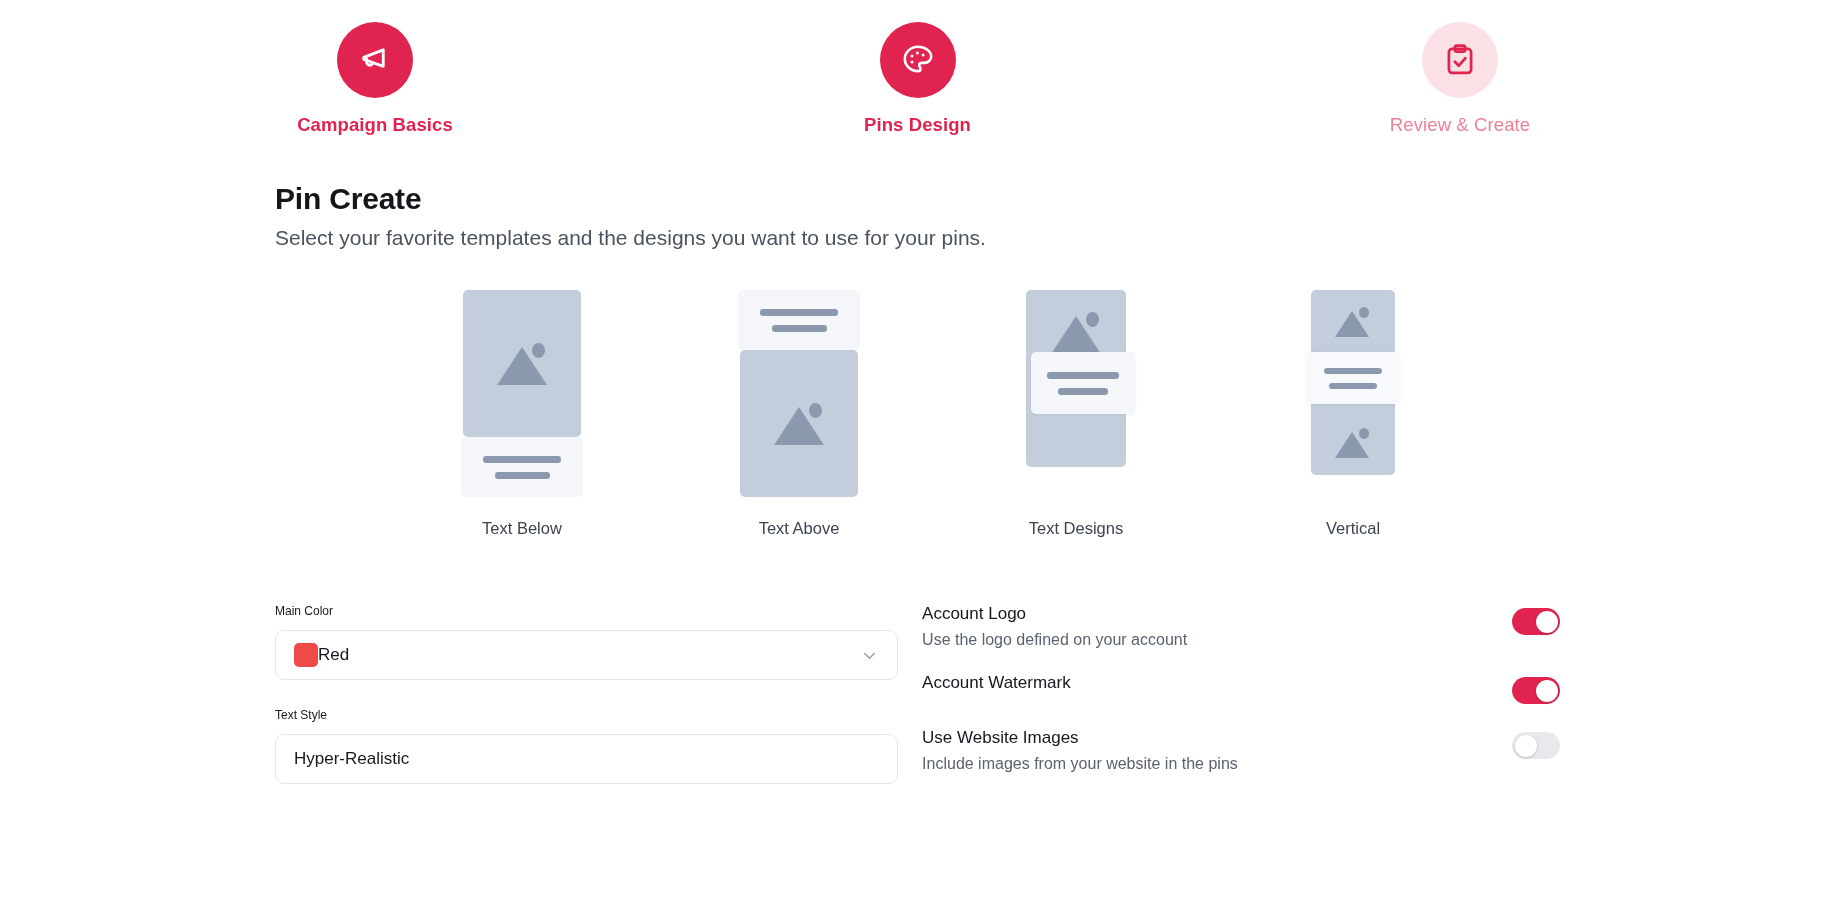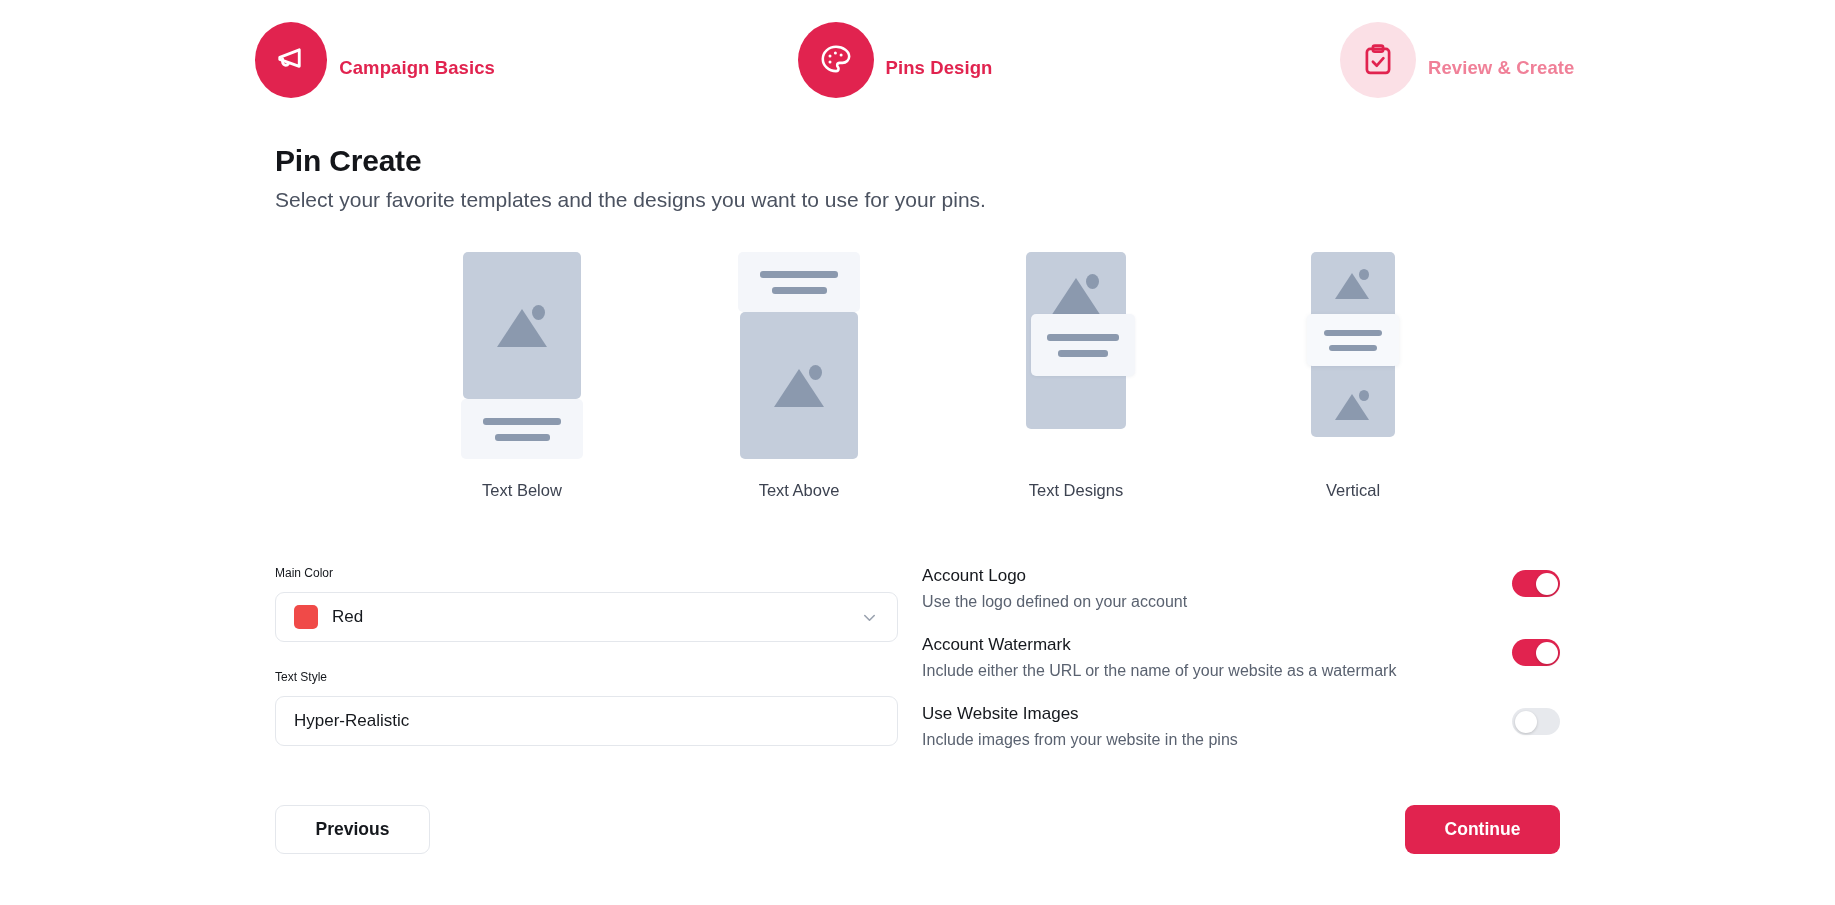--- a/index.html
+++ b/index.html
@@ -20,25 +20,24 @@
 
   
   .stepper {
     display: flex;
     align-items: flex-start;
     justify-content: space-between;
     padding: 22px 255px 0 255px;
   }
   .step {
     display: flex;
-    flex-direction: row;
+    flex-direction: column;
     align-items: center;
     width: 240px;
     cursor: pointer;
-    gap: 12px;
   }
   .step-circle {
     width: 76px;
     height: 76px;
     border-radius: 50%;
     display: flex;
     align-items: center;
     justify-content: center;
     background: #E1234F;
   }
@@ -49,21 +48,21 @@
   .step-label {
     margin-top: 16px;
     font-size: 18.5px;
     font-weight: 700;
     color: #E1234F;
     letter-spacing: 0.1px;
     white-space: nowrap;
   }
   .step.inactive .step-label {
     color: #F08098;
-    font-weight: 700;
+    font-weight: 400;
     text-align: center;
   }
 
   
   .content { padding: 0 275px; }
   .page-title {
     margin-top: 46px;
     font-size: 30px;
     font-weight: 700;
     color: #14161a;
@@ -226,21 +225,21 @@
     border-radius: 9px;
     background: #ffffff;
     display: flex;
     align-items: center;
     padding: 0 18px;
     font-size: 17px;
     color: #15181d;
     cursor: pointer;
   }
   .select-box { justify-content: space-between; }
-  .select-inner { display: flex; align-items: center; gap: 14px; }
+  .select-inner { display: flex; align-items: center; }
   .swatch {
     width: 24px; height: 24px;
     border-radius: 5px;
     background: #F04A48;
   }
   .chev { color: #9aa2af; display: flex; }
   .field-gap { height: 28px; }
   .text-box { cursor: text; }
 
   
@@ -470,40 +469,35 @@
             <div class="tg-desc">Use the logo defined on your account</div>
           </div>
           <div class="switch">
             <div class="knob"></div>
           </div>
         </div>
 
         <div class="toggle-item">
           <div>
             <div class="tg-title">Account Watermark</div>
-            <div class="tg-desc">Include either the URL or the name of your website as a watermark</div>
           </div>
           <div class="switch">
             <div class="knob"></div>
           </div>
         </div>
 
         <div class="toggle-item">
           <div>
             <div class="tg-title">Use Website Images</div>
             <div class="tg-desc">Include images from your website in the pins</div>
           </div>
           <div class="switch off">
             <div class="knob"></div>
           </div>
         </div>
 
       </div>
 
     </div>
 
-    <div class="footer">
-      <button class="btn-prev">Previous</button>
-      <button class="btn-continue">Continue</button>
-    </div>
 
   </div>
 </div>
 
 </body></html>

